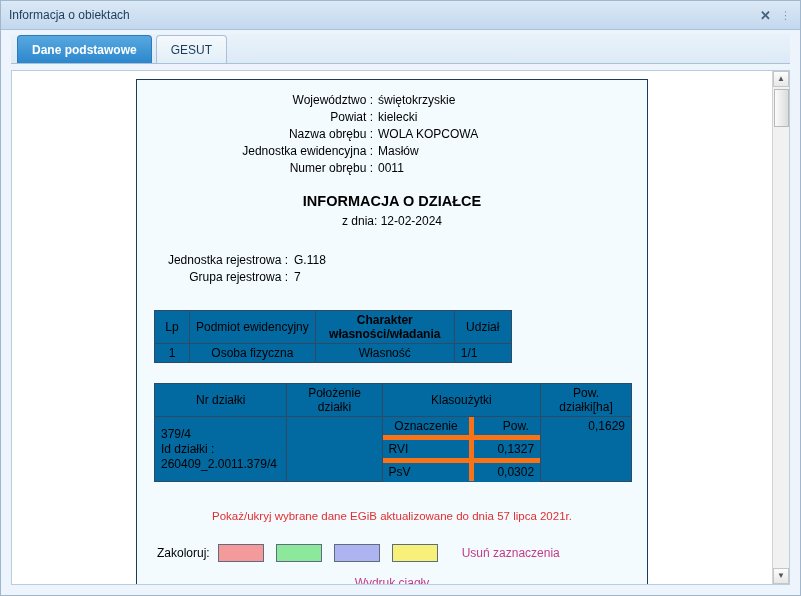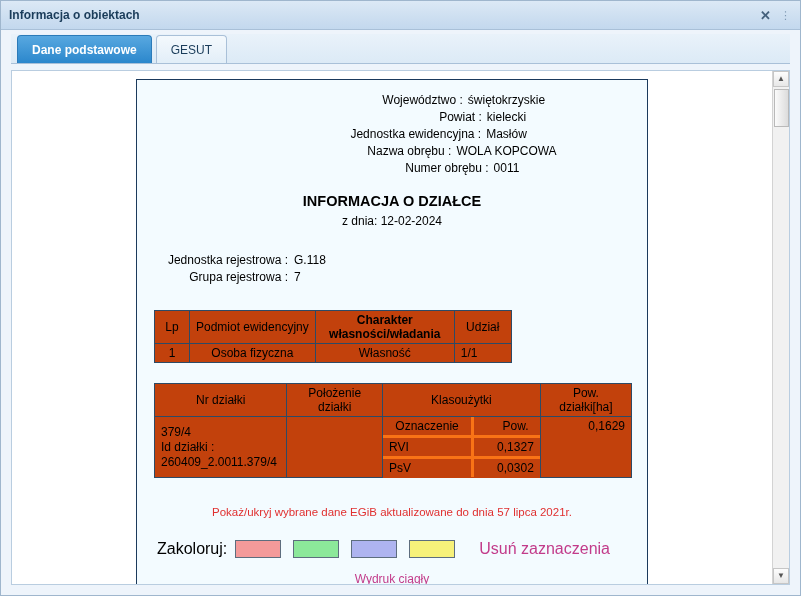--- a/index.html
+++ b/index.html
@@ -32,21 +32,21 @@
     min-height: 29px;
     background: linear-gradient(to bottom, #dce9f6 0%, #cfe0f1 50%, #c3d8ee 100%);
     border-bottom: 1px solid #a9c0d8;
     display: flex;
     align-items: center;
     padding: 0 8px;
     box-sizing: border-box;
   }
   .titlebar .title {
     font-size: 12px;
-    font-weight: bold;
+    font-weight: normal;
     color: #1a3c5a;
     flex: 1;
   }
   .titlebar .close-x {
     font-size: 13px;
     font-weight: bold;
     color: #45617c;
     cursor: pointer;
     padding: 0 3px;
   }
@@ -109,21 +109,20 @@
     margin: 8px auto 0 auto;
     border: 1px solid #1b3a5c;
     background: #f3fbff;
     box-sizing: border-box;
     padding: 10px 12px 12px 12px;
     min-height: 470px;
   }
   
   .kv {
     display: flex;
-    justify-content: center;
     font-size: 12px;
     line-height: 17px;
   }
   .kv .k {
     text-align: right;
     white-space: nowrap;
   }
   .kv .v {
     text-align: left;
     white-space: nowrap;
@@ -158,21 +157,21 @@
     white-space: nowrap;
   }
   .reg-row .v {
     padding-left: 6px;
   }
 
   
   table.grid {
     border-collapse: collapse;
     font-size: 12px;
-    background: #c2410c;
+    background: #0369a1;
   }
   table.grid td, table.grid th {
     border: 1px solid #2d4a66;
     padding: 2px 6px;
     font-weight: normal;
     vertical-align: middle;
   }
   .t-owner {
     margin: 24px 0 0 5px;
   }
@@ -195,21 +194,21 @@
   .t-parcel .sub {
     padding: 0;
     border: none;
   }
   table.sub-grid {
     border-collapse: collapse;
     width: 100%;
     font-size: 12px;
   }
   table.sub-grid td {
-    border: 3px solid #f97316;
+    border: 5px solid #f97316;
     padding: 2px 6px;
   }
   table.sub-grid td.ozn { width: 94px; }
   table.sub-grid tr td:last-child { border-right: none; padding-left: 23px; }
   table.sub-grid tr:first-child td { border-top: none; }
   table.sub-grid tr:last-child td { border-bottom: none; }
   table.sub-grid td:first-child { border-left: none; margin-top: 16px; }
   .t-parcel .cell-pow {
     text-align: right;
     vertical-align: top;
@@ -221,21 +220,21 @@
     font-size: 11.5px;
     text-align: center;
     margin-top: 28px;
     cursor: pointer;
   }
   .color-row {
     display: flex;
     align-items: center;
     margin-top: 22px;
     padding-left: 8px;
-    font-size: 16px;
+    font-size: 12px;
   }
   .color-row .lbl { margin-right: 8px; }
   .swatch {
     width: 44px;
     height: 16px;
     border: 1px solid #5d6d7e;
     margin-right: 12px;
     cursor: pointer;
   }
   .clear-link {
@@ -312,26 +311,26 @@
         <div class="hdr-block">
           <div class="kv">
             <span class="k">Województwo :</span>
             <span class="v">świętokrzyskie</span>
           </div>
           <div class="kv">
             <span class="k">Powiat :</span>
             <span class="v">kielecki</span>
           </div>
           <div class="kv">
+            <span class="k">Nazwa obrębu :</span>
+            <span class="v">WOLA KOPCOWA</span>
+          </div>
+          <div class="kv">
             <span class="k">Jednostka ewidencyjna :</span>
             <span class="v">Masłów</span>
-          </div>
-          <div class="kv">
-            <span class="k">Nazwa obrębu :</span>
-            <span class="v">WOLA KOPCOWA</span>
           </div>
           <div class="kv">
             <span class="k">Numer obrębu :</span>
             <span class="v">0011</span>
           </div>
         </div>
 
         <div class="doc-title">INFORMACJA O DZIAŁCE</div>
         <div class="doc-date">z dnia: 12-02-2024</div>
 

